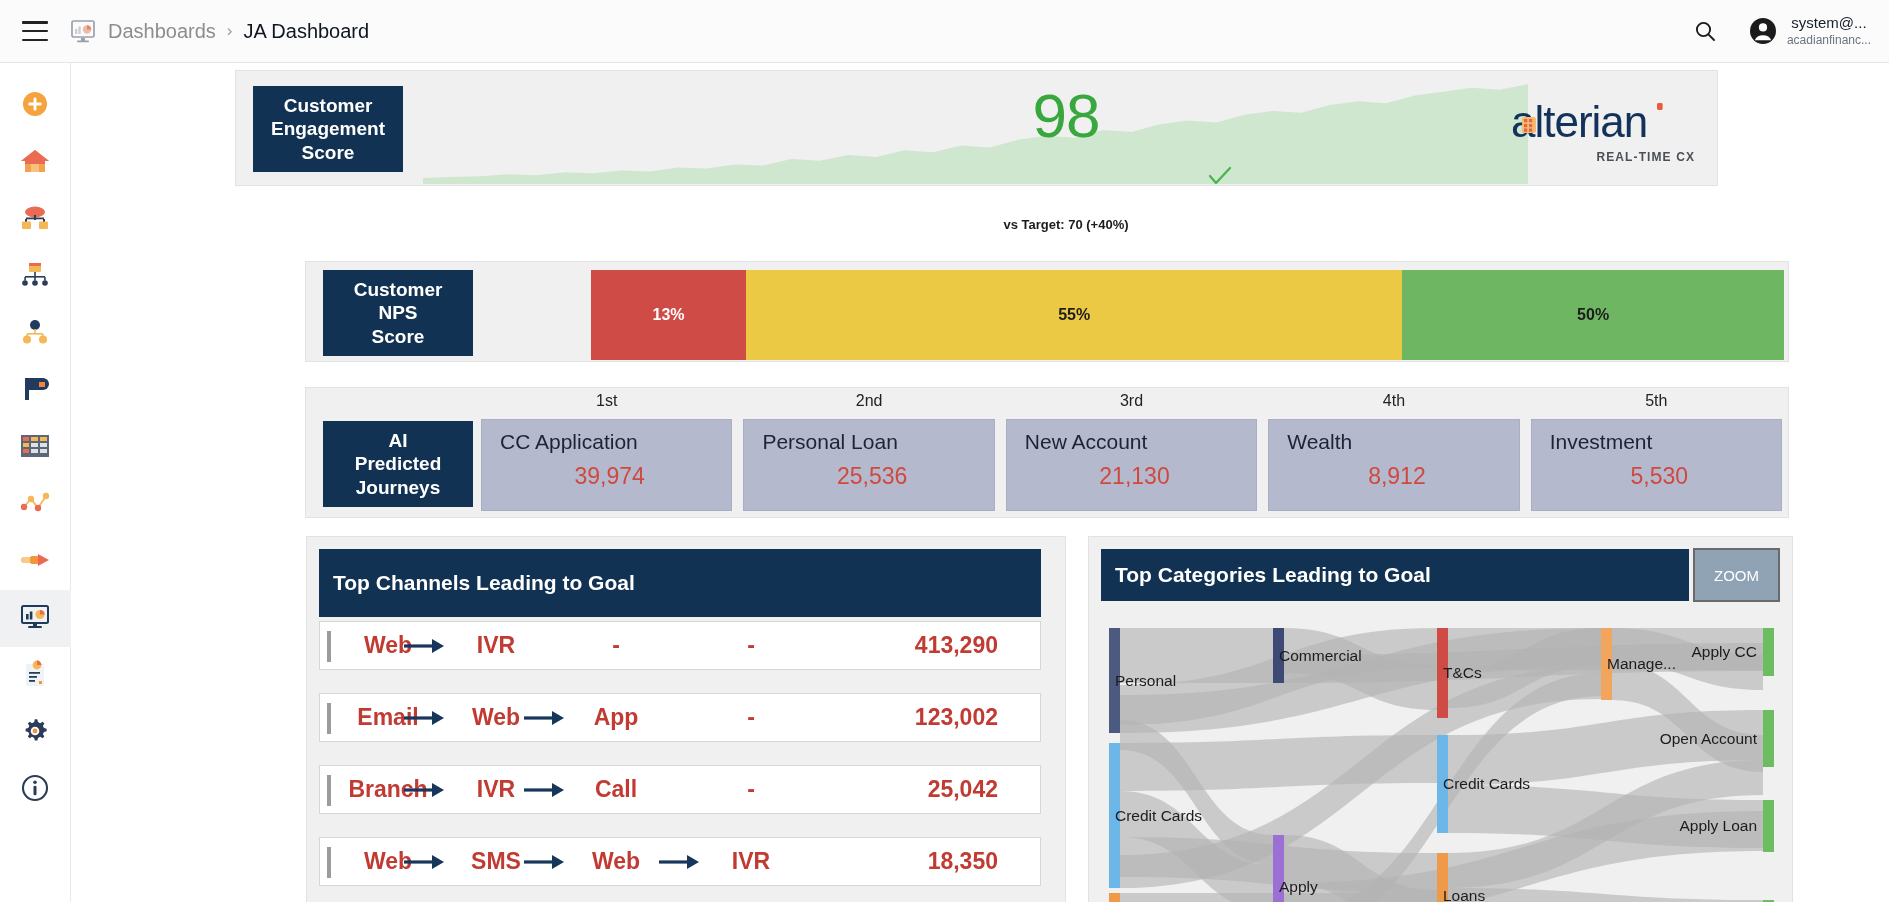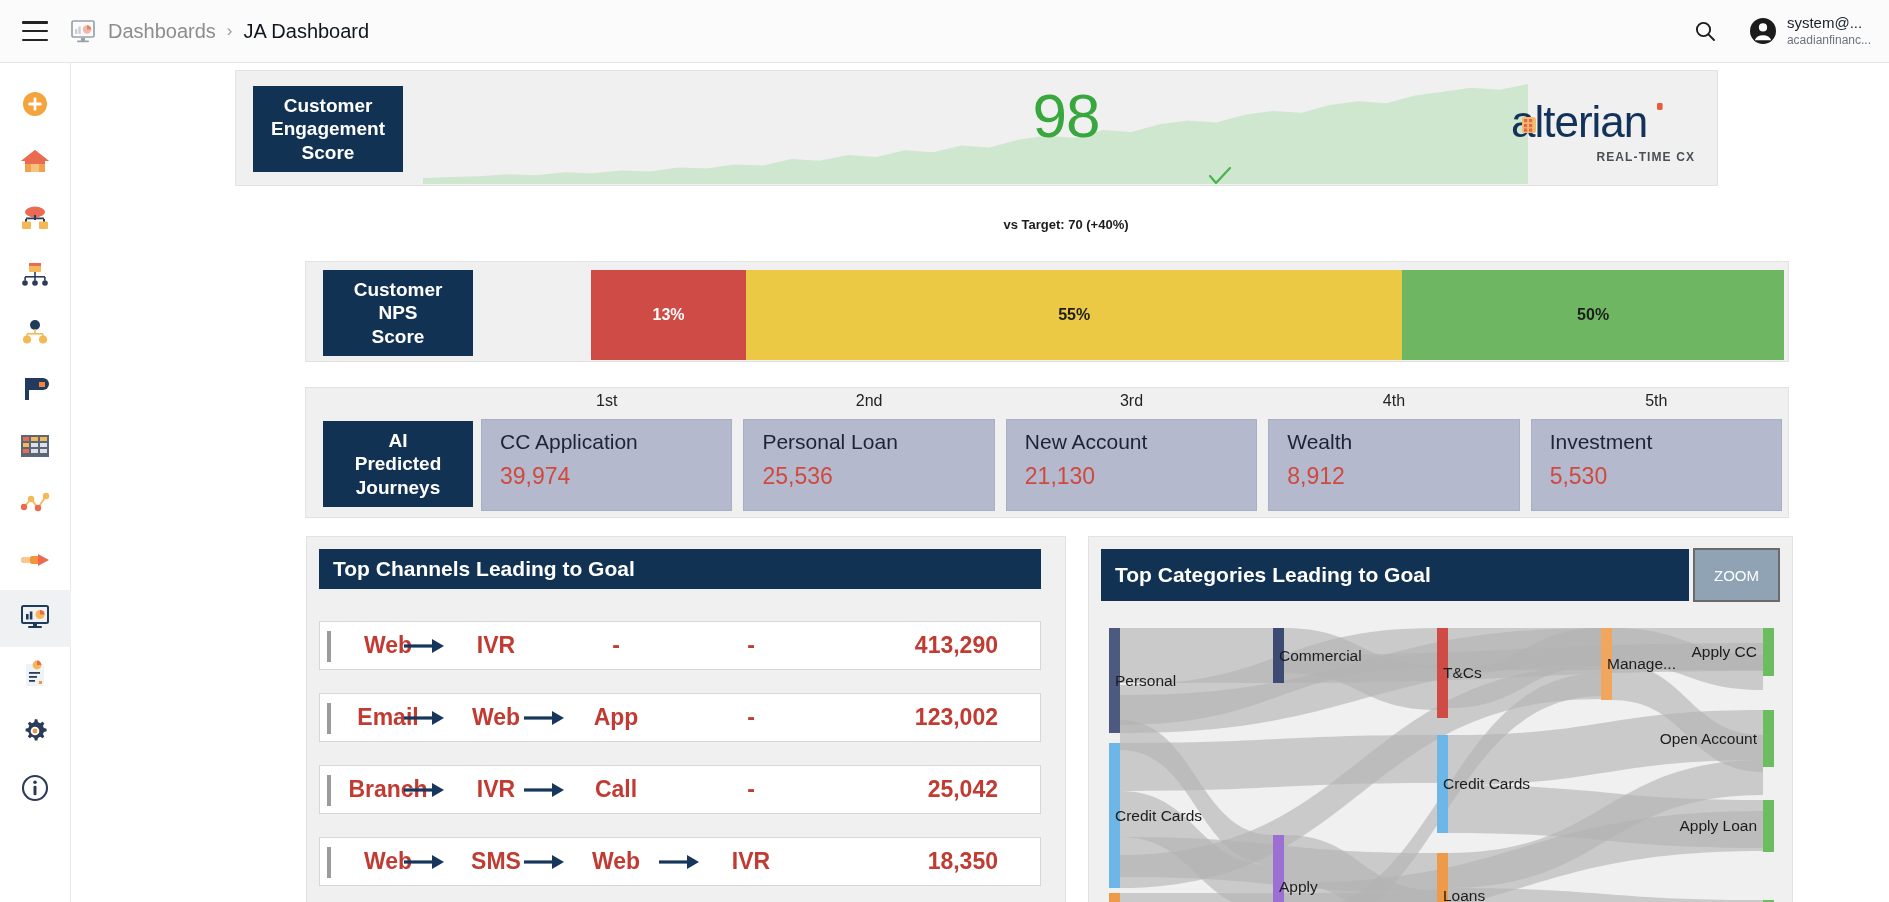--- a/index.html
+++ b/index.html
@@ -7,21 +7,21 @@
   body {
     font-family: "Liberation Sans", sans-serif;
     background: #ffffff;
     color: #1b2a3d;
   }
 
   
   .topbar {
     position: absolute; top: 0; left: 0; width: 1889px; height: 63px;
     background: #fbfbfb; border-bottom: 1px solid #e6e6e6;
-    display: flex; align-items: center;
+    display: flex; align-items: center; text-align: center;
   }
   .hamburger { width: 26px; height: 20px; margin-left: 22px; margin-right: 22px;
     display: flex; flex-direction: column; justify-content: space-between; cursor: pointer; }
   .hamburger span { display: block; height: 2.5px; background: #222; border-radius: 1px; }
   .crumb-icon { width: 26px; height: 24px; margin-right: 12px; display:flex; align-items:center; }
   .crumbs { display: flex; align-items: center; font-size: 20px; }
   .crumb-link { color: #8d8d8d; font-size: 20px; }
   .crumb-sep { color: #9a9a9a; margin: 0 11px; font-size: 17px; }
   .crumb-current { color: #10161f; font-size: 20px; }
   .topbar-right { margin-left: auto; display: flex; align-items: center; margin-right: 18px; }
@@ -84,29 +84,29 @@
   .nps-seg { display:flex; align-items:center; justify-content:center; font-size: 16px; font-weight: bold; }
 
   
   #aj-panel { left: 234px; top: 324px; width: 1484px; height: 131px; }
   #aj-label { position: absolute; left: 17px; top: 33px; width: 150px; height: 86px; }
   #aj-cards { position: absolute; left: 175px; top: 0; right: 6px; height: 131px; display: flex; gap: 11px; }
   .aj-col { flex: 1; display: flex; flex-direction: column; }
   .aj-rank { text-align: center; font-size: 16px; color: #232323; padding-top: 4px; height: 31px; }
   .aj-card { flex: 1; background: #b4b9cd; border: 1px solid #a9aec3; padding: 9px 12px 0 18px; margin-bottom: 8px;}
   .aj-name { font-size: 21px; color: #1d2433; line-height: 1.2; }
-  .aj-val { font-size: 23px; color: #d0493e; margin-top: 9px; }
+  .aj-val { font-size: 23px; color: #d0493e; margin-top: 9px; text-align: center; }
 
   
   #ch-panel { left: 235px; top: 473px; width: 760px; height: 420px; }
   .panel-head {
     background: #123253; color: #fff; font-weight: bold; font-size: 21px;
     display: flex; align-items: center; padding-left: 14px;
   }
-  #ch-head { position: absolute; left: 12px; top: 12px; width: 722px; height: 40px; }
+  #ch-head { position: absolute; left: 12px; top: 12px; width: 722px; height: 68px; }
   #ch-rows { position: absolute; left: 12px; top: 84px; width: 722px; }
   .ch-row {
     height: 49px; background: #fff; border: 1px solid #d6d6d6; margin-bottom: 23px;
     display: flex; align-items: center; position: relative;
   }
   .ch-row::before { content:""; position:absolute; left:7px; top:9px; width:4px; height:31px; background:#9b9b9b; }
   .ch-step { color: #c13b33; font-size: 23px; font-weight: bold; text-align: center; }
   .ch-arrow { display: flex; align-items: center; justify-content: center; }
   .ch-val { margin-left: auto; margin-right: 42px; color: #c13b33; font-size: 23px; font-weight: bold; }
   .ch-dash { color: #c13b33; font-size: 23px; font-weight: bold; text-align: center; }

